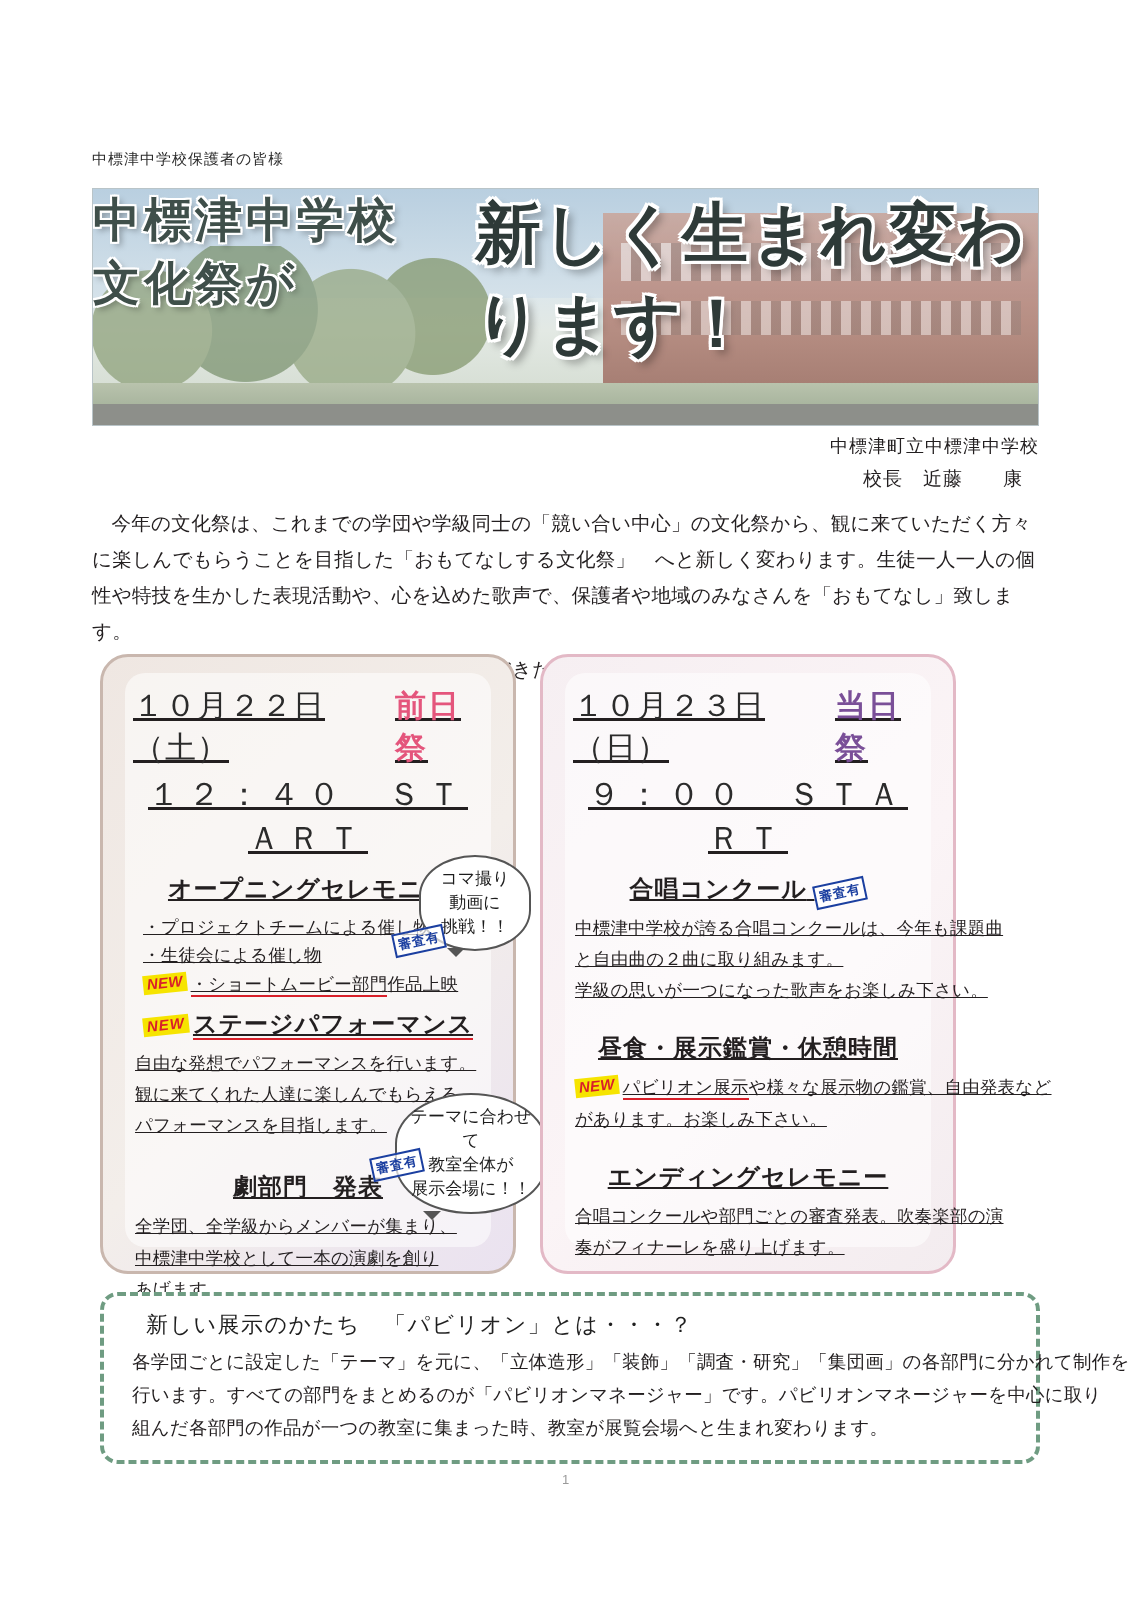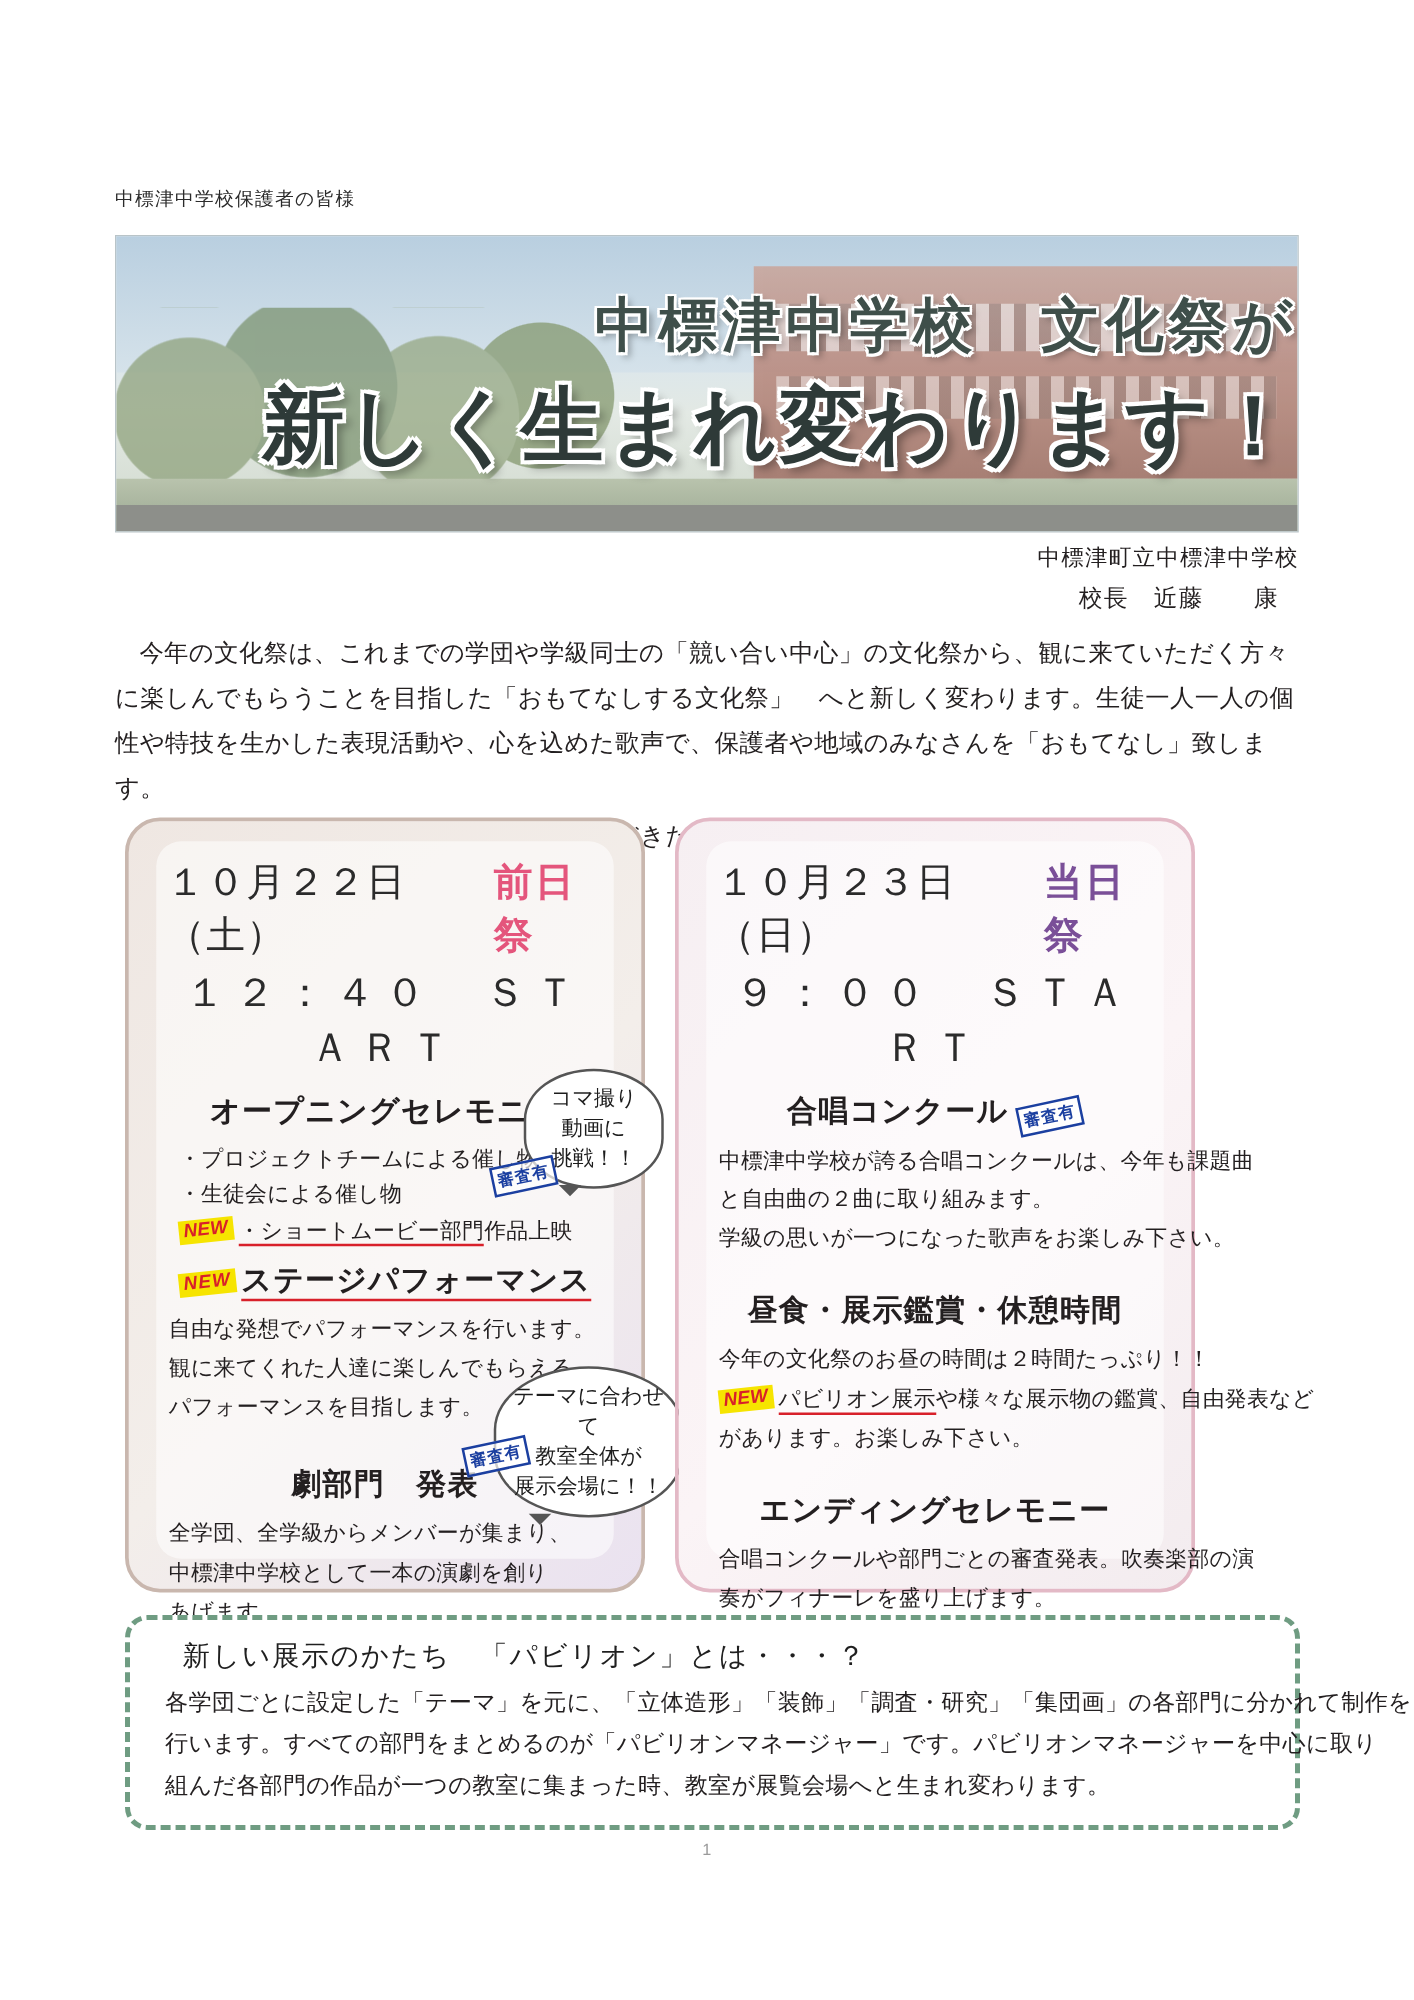--- a/index.html
+++ b/index.html
@@ -74,21 +74,21 @@
     position: absolute; left: 0; bottom: 0; width: 100%; height: 18%;
     background: linear-gradient(to bottom, #b9c3ad, #9aa891);
   }
   .road {
     position: absolute; left: 0; bottom: 0; width: 100%; height: 9%;
     background: #8d8f8a;
   }
 
   .banner-text {
     position: absolute; inset: 0;
-    display: flex; flex-direction: column; justify-content: center; align-items: flex-end;
+    display: flex; justify-content: center; align-items: flex-start;
   }
   .banner-line1 {
     font-size: 47px;
     font-weight: bold;
     letter-spacing: 4px;
     color: #3f4f4a;
     text-shadow:
       2px 0 0 #ffffff, -2px 0 0 #ffffff, 0 2px 0 #ffffff, 0 -2px 0 #ffffff,
       2px 2px 0 #ffffff, -2px -2px 0 #ffffff, 2px -2px 0 #ffffff, -2px 2px 0 #ffffff,
       4px 4px 6px rgba(0,0,0,.35);
@@ -130,20 +130,21 @@
     position: absolute;
     left: 100px; top: 654px;
     width: 940px; height: 620px;
     display: flex; gap: 24px;
   }
   .card {
     position: relative;
     width: 416px;
     border-radius: 28px;
     padding: 16px 22px 24px 22px;
+    text-decoration: underline;
   }
   .card.left {
     background: linear-gradient(135deg, #efe7e2 0%, #f3eeea 55%, #eae2f0 100%);
     border: 3px solid #c9b7ae;
   }
   .card.right {
     background: linear-gradient(135deg, #f6eff2 0%, #fbf4f6 55%, #f3ecef 100%);
     border: 3px solid #e3b9c6;
   }
   .card-inner {
@@ -371,21 +372,20 @@
           <span class="stamp">審査有</span>
         </div>
         <div class="body-text">
           <div>中標津中学校が誇る合唱コンクールは、今年も課題曲</div>
           <div>と自由曲の２曲に取り組みます。</div>
           <div>学級の思いが一つになった歌声をお楽しみ下さい。</div>
         </div>
 
         <div class="sec-title" style="margin-top:26px">昼食・展示鑑賞・休憩時間</div>
         <div class="body-text">
-          <div>今年の文化祭のお昼の時間は２時間たっぷり！！</div>
           <div>
             <span class="newtag">NEW</span><span class="underline-red">パビリオン展示</span><span>や様々な展示物の鑑賞、自由発表など</span>
           </div>
           <div>があります。お楽しみ下さい。</div>
         </div>
 
         <div class="sec-title" style="margin-top:26px">エンディングセレモニー</div>
         <div class="body-text">
           <div>合唱コンクールや部門ごとの審査発表。吹奏楽部の演</div>
           <div>奏がフィナーレを盛り上げます。</div>

